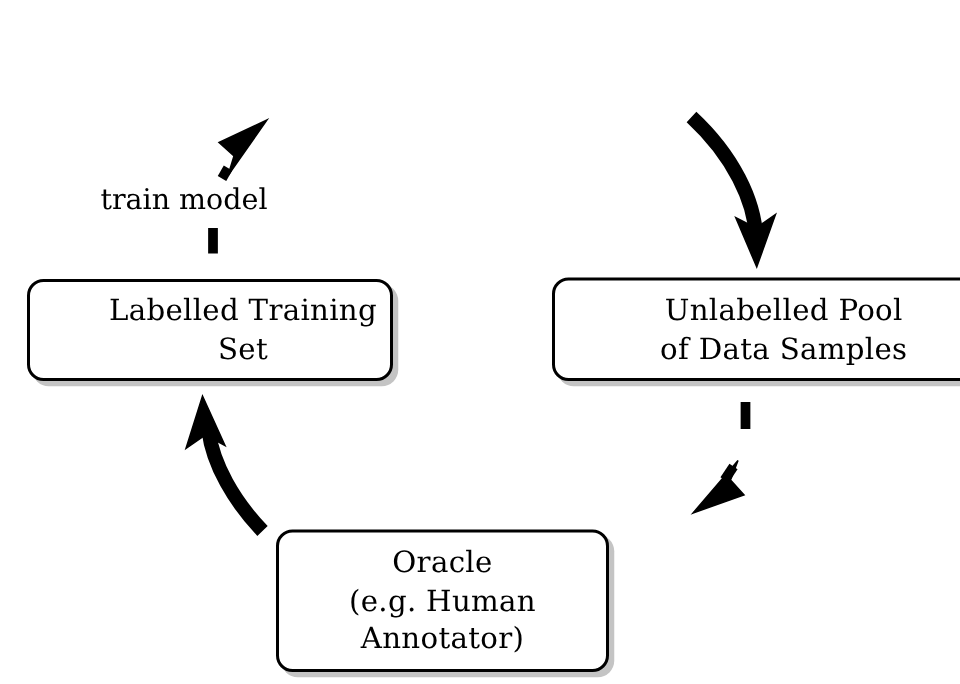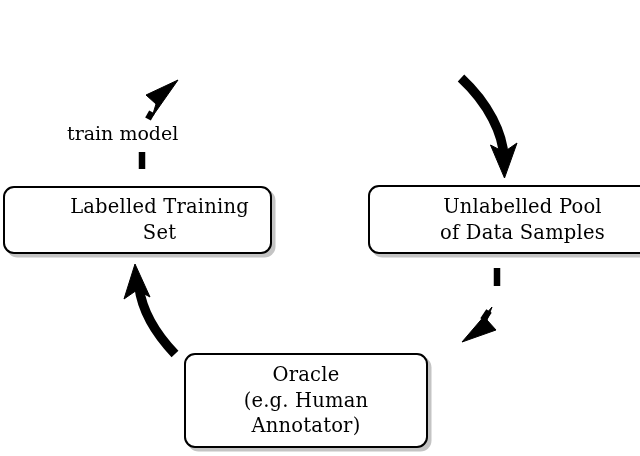--- a/index.html
+++ b/index.html
@@ -46,30 +46,30 @@
     width: 268px;
     height: 68px;
   }
   #box-unlabelled-pool {
     left: 368px;
     top: 185px;
     width: 309px;
     height: 69px;
   }
   #box-labelled-training-set {
-    left: 3px;
+    left: 18px;
     top: 186px;
-    width: 269px;
+    width: 244px;
     height: 68px;
     padding-left: 44px;
   }
   #box-oracle {
     left: 184px;
     top: 353px;
-    width: 244px;
+    width: 222px;
     height: 95px;
   }
   .edge-label {
     position: absolute;
     font-family: "DejaVu Serif", "Liberation Serif", serif;
     font-size: 19px;
     color: #000000;
     white-space: nowrap;
     z-index: 4;
   }

